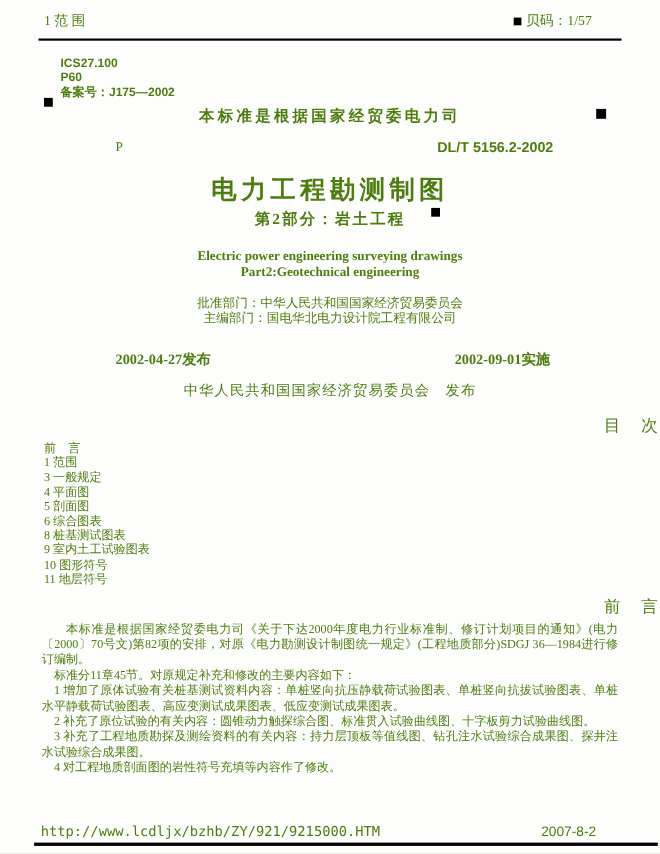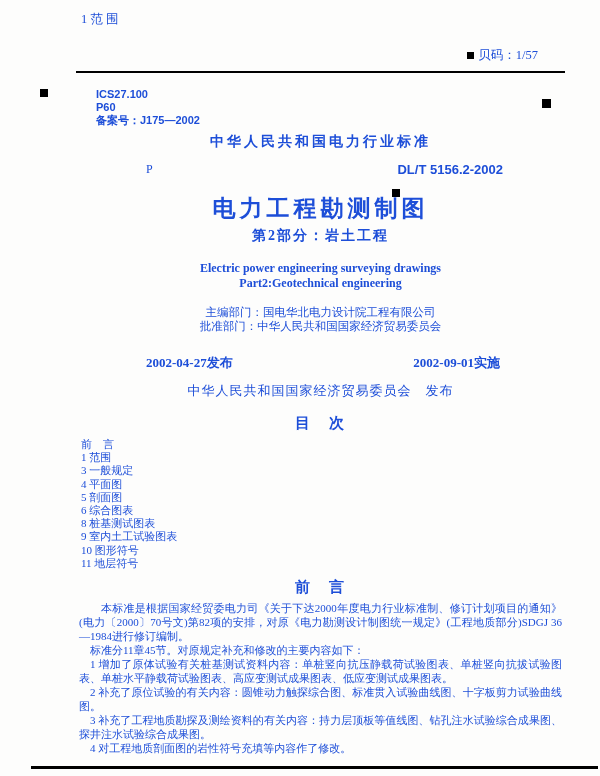--- a/index.html
+++ b/index.html
@@ -1,43 +1,43 @@
 <!DOCTYPE html>
 <html><head>
 <meta charset="utf-8">
 <style>
   * { margin:0; padding:0; box-sizing:border-box; }
   html,body { background:#d9d9d9; }
   body { font-family:"Liberation Serif", serif; }
   .page {
     position:relative; width:600px; height:776px; margin:0 auto;
-    background:#fdfdfc; color:#1d4ed8; overflow:hidden;padding-left:41px;
+    background:#fdfdfc; color:#4d7c0f; overflow:hidden;
   }
   
   .hdr { display:flex; justify-content:space-between; align-items:flex-start;
          padding:11px 62px 0 40px; font-size:12.5px; }
-  .hdr-right { display:flex; align-items:center; gap:4px;margin-top:36px; }
+  .hdr-right { display:flex; align-items:center; gap:4px; }
   .hdr-rule { border-bottom:2px solid #000; margin:7px 35px 0 35px; }
   
   .meta { margin:15px 0 0 55px; font-weight:bold; font-size:11px; line-height:13px;
           font-family:"Liberation Sans", sans-serif; }
   .org-line { margin-top:6px; text-align:center; font-weight:bold; font-size:14px; letter-spacing:3px; }
   .pd-row { display:flex; justify-content:space-between; margin-top:11px; padding:0 97px 0 105px;
             font-size:12px; }
   .std-code { font-weight:bold; font-size:13px; font-family:"Liberation Sans", sans-serif; }
   
   .title { margin-top:16px; text-align:center; font-weight:bold; font-size:23px; letter-spacing:4px; }
   .subtitle { margin-top:3px; text-align:center; font-weight:bold; font-size:14px; letter-spacing:2px; }
   .en { margin-top:16px; text-align:center; font-weight:bold; font-size:12px; line-height:15px; }
   .depts { margin-top:14px; text-align:center; font-size:11.5px; line-height:14px; }
   .dates { display:flex; justify-content:space-between; margin-top:21px; padding:0 100px 0 105px;
            font-weight:bold; font-size:13px; }
   .publisher { margin-top:10px; text-align:center; font-weight:normal; font-size:13px; letter-spacing:1px; }
   
-  .sec-heading { margin-top:14px; text-align:center; font-weight:bold; font-size:15px; letter-spacing:2px; }
+  .sec-heading { margin-top:14px; text-align:right; font-weight:normal; font-size:15px; letter-spacing:2px; }
   .toc { margin:5px 0 0 40px; font-size:11px; line-height:13.2px; }
   .sec-heading.fw { margin-top:8px; }
   
   .body-text { margin:4px 38px 0 38px; font-size:11px; line-height:14px; text-align:justify; }
   .body-text p { margin:0; }
   .p-indent2 { text-indent:22px; }
   .p-indent1 { text-indent:11px; }
   
   .footer { position:absolute; left:0; right:0; bottom:7px; }
   .footer-row { display:flex; justify-content:space-between; align-items:baseline;
@@ -66,38 +66,38 @@
     </span>
   </div>
   <div class="hdr-rule"></div>
 
   <div class="meta">
     <div>ICS27.100</div>
     <div>P60</div>
     <div>备案号：J175—2002</div>
   </div>
 
-  <div class="org-line">中华人民共和国电力行业标准</div>
+  <div class="org-line">本标准是根据国家经贸委电力司</div>
 
   <div class="pd-row">
     <span>P</span>
     <span class="std-code">DL/T 5156.2-2002</span>
   </div>
 
   <div class="title">电力工程勘测制图</div>
   <div class="subtitle">第2部分：岩土工程</div>
 
   <div class="en">
     <div>Electric power engineering surveying drawings</div>
     <div>Part2:Geotechnical engineering</div>
   </div>
 
   <div class="depts">
+    <div>批准部门：中华人民共和国国家经济贸易委员会</div>
     <div>主编部门：国电华北电力设计院工程有限公司</div>
-    <div>批准部门：中华人民共和国国家经济贸易委员会</div>
   </div>
 
   <div class="dates">
     <span>2002-04-27发布</span>
     <span>2002-09-01实施</span>
   </div>
 
   <div class="publisher">中华人民共和国国家经济贸易委员会　发布</div>
 
   <div class="sec-heading">目　次</div>
@@ -124,16 +124,20 @@
     <p class="p-indent1">2 补充了原位试验的有关内容：圆锥动力触探综合图、标准贯入试验曲线图、十字板剪力试验曲线图。</p>
     <p class="p-indent1">3 补充了工程地质勘探及测绘资料的有关内容：持力层顶板等值线图、钻孔注水试验综合成果图、探井注水试验综合成果图。</p>
     <p class="p-indent1">4 对工程地质剖面图的岩性符号充填等内容作了修改。</p>
   </div>
 
   <span class="sq abs a1"></span>
   <span class="sq abs a2"></span>
   <span class="sq abs a3"></span>
 
   <div class="footer">
+    <div class="footer-row">
+      <span class="url">http://www.lcdljx/bzhb/ZY/921/9215000.HTM</span>
+      <span class="footer-date">2007-8-2</span>
+    </div>
     <div class="footer-rule"></div>
   </div>
 
 </div>
 
 </body></html>

